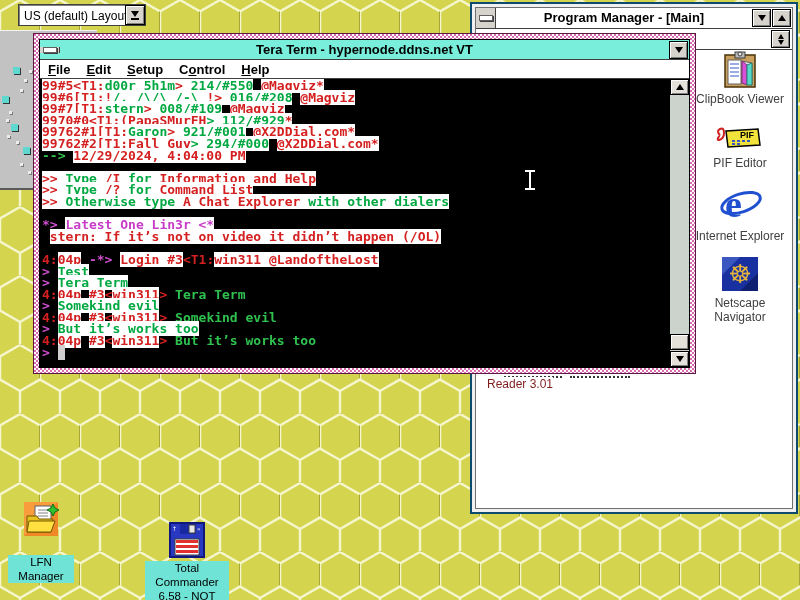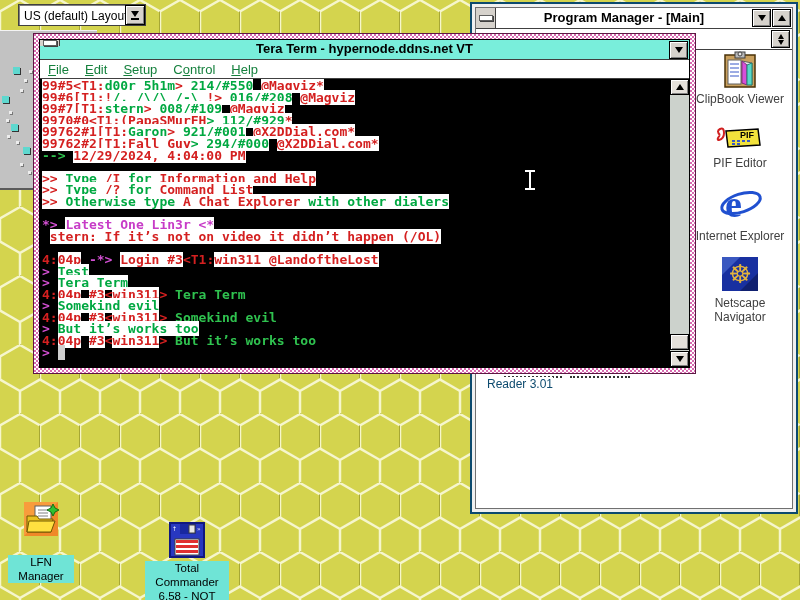--- a/index.html
+++ b/index.html
@@ -13,31 +13,31 @@
   
   .w3btn{width:17px;height:16px;background:#d6d2cc;border:1px solid #000;
          box-shadow:inset 1px 1px 0 #ffffff, inset -1px -1px 0 #808080;
          display:flex;align-items:center;justify-content:center;}
   .tri-down{width:0;height:0;border-left:4px solid transparent;border-right:4px solid transparent;border-top:6px solid #000;}
   .tri-up{width:0;height:0;border-left:4px solid transparent;border-right:4px solid transparent;border-bottom:6px solid #000;}
   .ctrlbox{width:19px;background:#d6d2cc;border-right:1px solid #404040;
            display:flex;align-items:center;justify-content:center;}
   .ctrlbox .dash{width:12px;height:4px;background:#fff;border:1px solid #606060;box-shadow:1px 1px 0 #404040;}
   .menubar{background:#fff;display:flex;align-items:center;
-           font-weight:normal;font-size:13px;color:#15803d;border-bottom:1px solid #404040;}
+           font-weight:bold;font-size:13px;color:#000000;border-bottom:1px solid #404040;}
   .menu-item{padding:1px 8px;white-space:pre;}
 
   
   #tt-window{left:33px;top:33px;width:663px;height:341px;z-index:30;
              border:1px solid #5c1743;
              background:repeating-conic-gradient(#ffffff 0% 25%, #d86ab0 0% 50%) 0 0/4px 4px;
              padding:5px;box-sizing:border-box;}
   #tt-inner{width:100%;height:100%;border:1px solid #000;background:#fff;
             display:flex;flex-direction:column;box-sizing:border-box;}
-  #tt-titlebar{height:19px;background:#79eedb;display:flex;align-items:flex-start;border-bottom:1px solid #404040;}
+  #tt-titlebar{height:19px;background:#79eedb;display:flex;align-items:center;border-bottom:1px solid #404040;}
   #tt-title{flex:1;text-align:center;font-weight:bold;font-size:13px;line-height:18px;color:#000;}
   #tt-menubar{height:18px;}
   #tt-body{flex:1;display:flex;background:#000;min-height:0;}
   #tt-terminal{flex:1;background:#000;padding:1px 0 0 2px;overflow:hidden;
       font-family:"DejaVu Sans Mono","Liberation Mono",monospace;
       font-weight:bold;font-size:13px;}
   .tline{height:11.6px;line-height:11.6px;white-space:pre;}
   .s-rw{color:#d42020;background:#fff;}
   .s-gw{color:#00a841;background:#fff;}
   .s-gb{color:#2fc24f;}
@@ -65,21 +65,21 @@
             display:flex;flex-direction:column;box-sizing:border-box;}
   #pm-titlebar{height:20px;background:#ffffff;display:flex;align-items:stretch;border-bottom:1px solid #404040;}
   #pm-title{flex:1;text-align:center;font-weight:bold;font-size:13px;line-height:19px;color:#000;}
   #pm-menubar{height:20px;position:relative;}
   #pm-menubar .menu-item:first-child{margin-left:6px;}
   #pm-restore{position:absolute;right:2px;top:1px;}
   #pm-client{flex:1;background:#fff;position:relative;overflow:hidden;}
   .pm-icon-block{position:absolute;left:216px;width:96px;display:flex;flex-direction:column;align-items:center;}
   .pm-icon-label{font-size:12px;color:#404040;text-align:center;line-height:14px;margin-top:3px;}
   .frag-strip{position:absolute;height:4px;overflow:hidden;border-bottom:2px dotted #333;}
-  #pm-partial-label{position:absolute;font-size:12px;color:#0c4a6e;background:#fff;}
+  #pm-partial-label{position:absolute;font-size:12px;color:#7f1d1d;background:#fff;}
 
   
   #frag-window{left:0;top:30px;width:97px;height:160px;z-index:10;background:#c2c2c2;
                border-top:1px solid #f4f4f4;border-bottom:2px solid #5a5a5a;box-sizing:border-box;}
   .dot{position:absolute;width:3px;height:3px;background:#ededed;box-shadow:1px 1px 0 #777;}
   .sq{position:absolute;width:7px;height:7px;background:#5fd8cf;box-shadow:1px 1px 0 #333;}
 
   
   #kbd{left:18px;top:4px;width:128px;height:22px;z-index:40;display:flex;
        border:1px solid #404040;background:#fff;box-sizing:border-box;}

